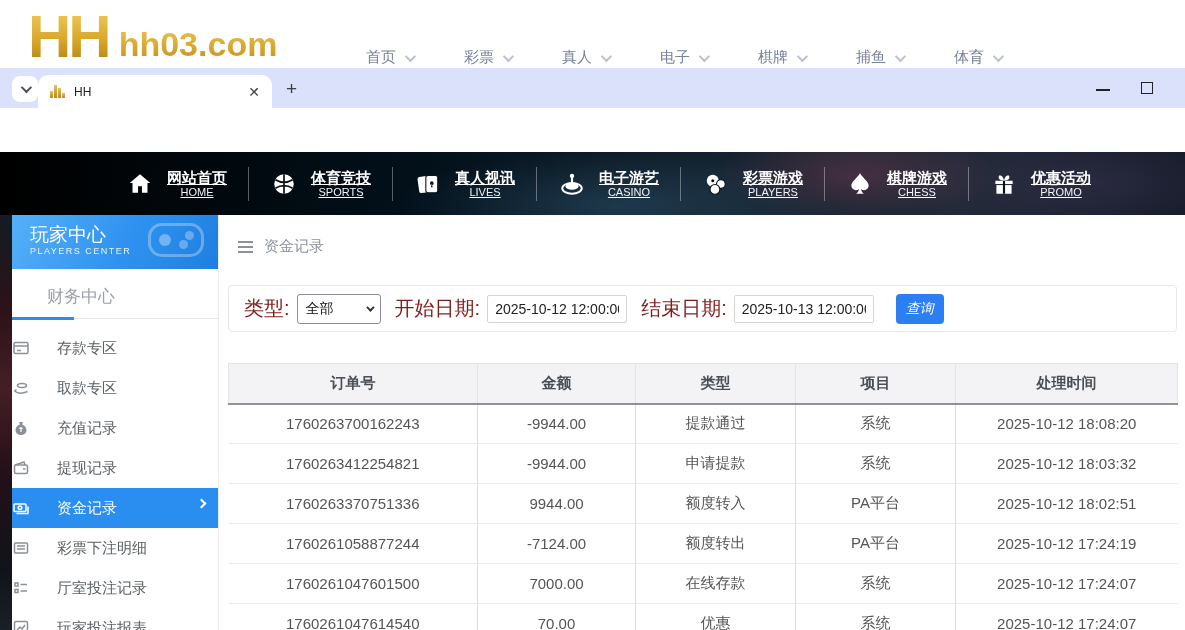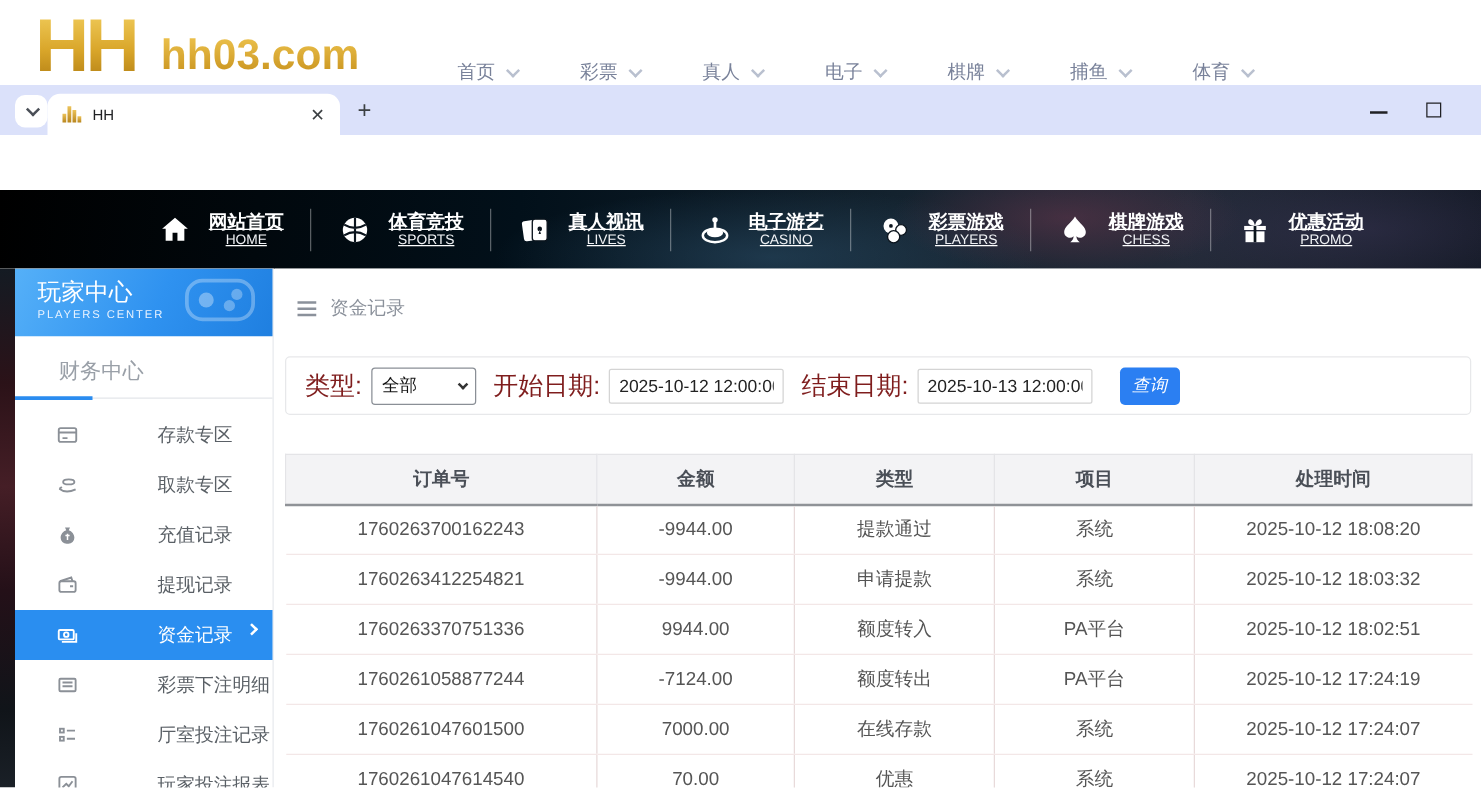--- a/index.html
+++ b/index.html
@@ -5,21 +5,21 @@
   * { margin:0; padding:0; box-sizing:border-box; }
   html,body { width:1185px; height:630px; overflow:hidden; }
   body { font-family:"Liberation Sans", sans-serif; position:relative; background:#fff; }
 
   
   .site-header { position:absolute; left:0; top:0; width:1185px; height:68px; background:#fff; }
   .logo { position:absolute; left:28px; top:0; height:68px; display:flex; align-items:flex-end; }
   .logo-hh { font-size:60px; line-height:62px; font-weight:bold; letter-spacing:-3px;
              color:#d9a62a; background:linear-gradient(180deg,#f3cf5f 0%,#d9a62a 55%,#b07c12 100%);
              -webkit-background-clip:text; background-clip:text; -webkit-text-fill-color:transparent; }
-  .logo-domain { font-size:34px; line-height:34px; font-weight:bold; margin-left:20px; margin-bottom:7px;
+  .logo-domain { font-size:34px; line-height:34px; font-weight:bold; margin-left:10px; margin-bottom:7px;
              color:#d9a62a; background:linear-gradient(180deg,#eec44f 0%,#c8921d 100%);
              -webkit-background-clip:text; background-clip:text; -webkit-text-fill-color:transparent; }
   .top-nav { position:absolute; left:366px; top:0; height:68px; display:flex; align-items:center; gap:51px; }
   .top-nav-item { display:flex; align-items:center; gap:9px; font-size:15px; color:#79829a; cursor:default;margin-top:47px; }
   .chev-down { width:8px; height:8px; border-right:2px solid #b9c0cf; border-bottom:2px solid #b9c0cf;
                transform:rotate(45deg) translateY(-2px); }
 
   
   .tabstrip { position:absolute; left:0; top:68px; width:1185px; height:40px; background:#dbe1fa; }
   .tab-list-btn { position:absolute; left:12px; top:8px; width:26px; height:26px; border-radius:8px; background:#fff;
@@ -58,41 +58,41 @@
       linear-gradient(95deg,#000 0%,#02101a 35%,#13222e 60%,#232a38 80%,#141a26 100%); }
   .game-nav-inner { position:absolute; left:105px; top:0; height:63px; display:flex; align-items:center; }
   .gn-item { display:flex; align-items:center; gap:13px; padding:0 21px; cursor:default; }
   .gn-icon { width:28px; height:28px; display:flex; align-items:center; justify-content:center; color:#fff; }
   .gn-text { text-align:center; color:#fff;text-decoration:underline; }
   .gn-zh { font-size:15px; font-weight:bold; line-height:17px; }
   .gn-en { font-size:11px; line-height:13px; color:#f0f2f5; }
   .gn-sep { width:1px; height:34px; background:rgba(255,255,255,.35); }
 
   
-  .content { position:absolute; left:0; top:215px; width:1185px; height:415px; background:#fff; }
+  .content { position:absolute; left:0; top:215px; width:1185px; height:415px; background:#fff;border-radius:21px; }
   .bg-strip { position:absolute; left:0; top:0; width:12px; height:415px;
     background:linear-gradient(180deg,#141b23 0%,#2b1218 22%,#451e26 42%,#241018 62%,#101419 85%,#1a2027 100%); }
 
   
   .sidebar { position:absolute; left:12px; top:0; width:207px; height:415px; background:#fff; border-right:1px solid #e8eaee; }
   .sb-header { height:54px; background:linear-gradient(115deg,#55b0f8 0%,#2f92f0 55%,#1f7fe0 100%);
                color:#fff; padding:8px 0 0 18px; position:relative; overflow:hidden; }
   .sb-title { font-size:19px; line-height:23px; }
   .sb-sub { font-size:9px; letter-spacing:1.5px; color:#e9f3ff; }
   .sb-art { position:absolute; right:14px; top:8px; width:56px; height:34px; border-radius:14px;
             border:3px solid rgba(255,255,255,.30); }
   .sb-art::before { content:""; position:absolute; left:8px; top:8px; width:12px; height:12px; border-radius:50%;
             background:rgba(255,255,255,.35); }
   .sb-art::after { content:""; position:absolute; right:7px; top:5px; width:9px; height:9px; border-radius:50%;
             background:rgba(255,255,255,.30); box-shadow:-6px 9px 0 rgba(255,255,255,.30); }
   .sb-section { margin:16px 35px 0; font-size:17px; color:#9aa0a8; }
   .sb-underline { margin-top:10px; height:1px; background:#e4e6ea; position:relative; }
   .sb-underline::before { content:""; position:absolute; left:0; top:-1px; width:62px; height:3px; background:#2a8cf0; }
   .sb-menu { margin-top:9px; }
-  .sb-item { height:40px; display:flex; align-items:center; padding-left:33px; color:#5a6066; font-size:15px; cursor:pointer; position:relative;gap:36px; }
+  .sb-item { height:40px; display:flex; align-items:center; color:#5a6066; font-size:15px; cursor:pointer; position:relative; }
   .sb-icon { width:18px; height:18px; margin-right:27px; color:#8b9097; display:flex; align-items:center; justify-content:center; }
   .sb-item.active { background:#2a8ef0; color:#fff; }
   .sb-item.active .sb-icon { color:#fff; }
   .sb-item .sb-chev { display:none; }
   .sb-item.active .sb-chev { display:block; position:absolute; right:13px; top:12px; width:7px; height:7px;
       border-right:2px solid #fff; border-top:2px solid #fff; transform:rotate(45deg); }
 
   
   .main { position:absolute; left:220px; top:0; width:965px; height:415px; background:#fff; }
   .crumb { position:absolute; left:18px; top:22px; display:flex; align-items:center; gap:11px; color:#8b919b; font-size:15px; }

